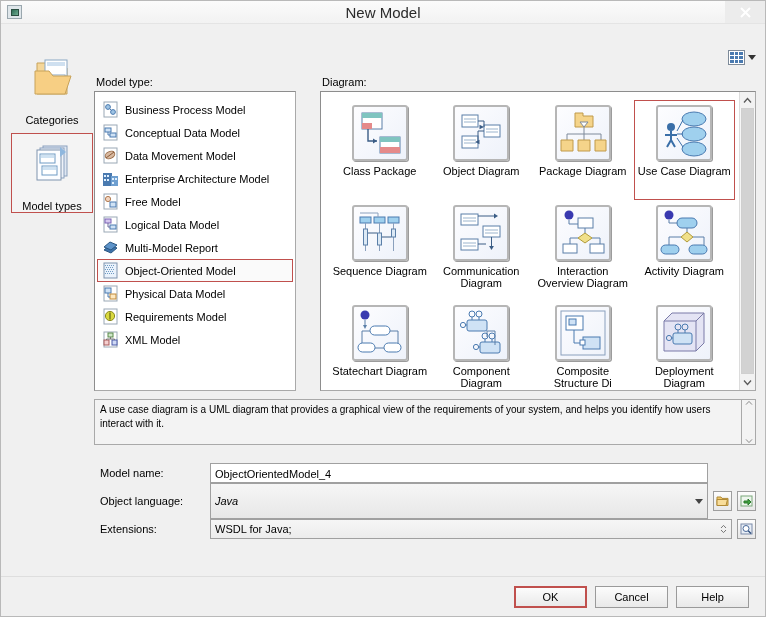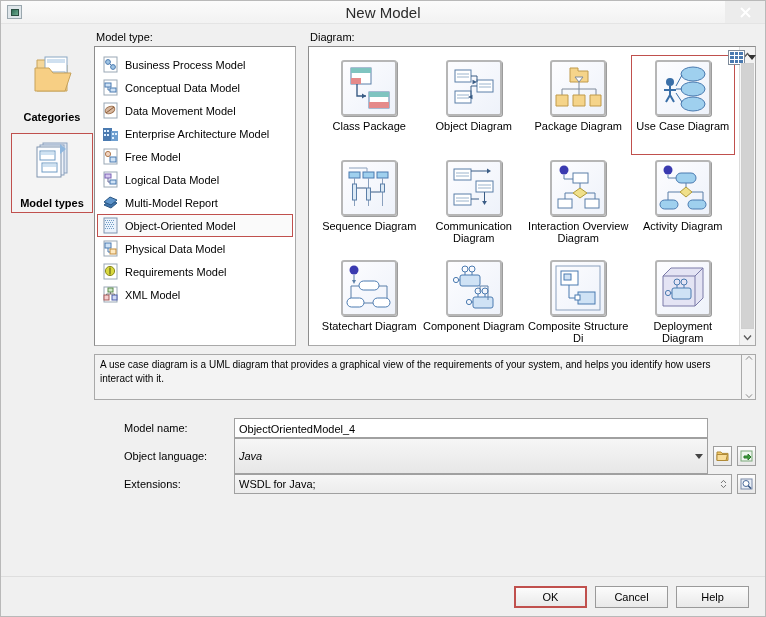--- a/index.html
+++ b/index.html
@@ -61,36 +61,35 @@
     display:flex;
   }
   
   .rail {
     width: 84px; flex:0 0 84px;
     padding-top: 16px;
     display:flex; flex-direction:column; align-items:center;
   }
   .rail-btn {
     width: 82px; height: 80px;
-    display:flex; flex-direction:column; align-items:center; justify-content:center;
+    display:flex; flex-direction:column; align-items:center; justify-content:flex-end;
     gap:15px; cursor:pointer;
     border: 1px solid transparent;
     margin-bottom:6px;
-    font-weight:bold;
   }
   .rail-btn.selected {
     border: 1px solid #c0504d;
     background: #f4f4f4;
   }
   .rail-btn .label { font-size:11px; }
   .rail-icon { width:46px; height:44px; position:relative; }
 
   
   .cols { flex:1 1 auto; display:flex; flex-direction:column; }
-  .cols-top { display:flex; gap:12px; }
+  .cols-top { display:flex; gap:24px;margin-top:45px; }
   .col-modeltype { width:202px; flex:0 0 202px; }
   .col-diagram { flex:1 1 auto; }
   .col-hdr { font-size:11px; margin:0 0 3px 2px; color:#000; }
 
   .panel {
     background:#fff;
     border:1px solid #a9a9a9;
     border-top-color:#8d8d8d;
     border-left-color:#8d8d8d;
   }
@@ -188,21 +187,21 @@
   }
   .desc-scroll {
     width:14px;flex:0 0 14px;height:46px;
     background:#f3f3f3;border:1px solid #a9a9a9;border-left:none;
     display:flex;flex-direction:column;justify-content:space-between;
     align-items:center; color:#8a8a8a; font-size:8px;
   }
 
   
   .form { margin-top:14px; padding-left:6px; }
-  .frow { display:flex; align-items:center; height:28px;margin-left:24px; }
+  .frow { display:flex; align-items:center; height:28px; }
   .flabel { width:110px; flex:0 0 110px; font-size:11px; }
   .ftext {
     flex:1 1 auto; height:20px;
     background:#fff; border:1px solid #a0a0a0;
     padding:2px 4px; font-size:11px; line-height:16px;
     color:#000;
   }
   .fselect {
     flex:1 1 auto; height:36px;
     background:linear-gradient(#f6f6f6,#e7e7e7);

